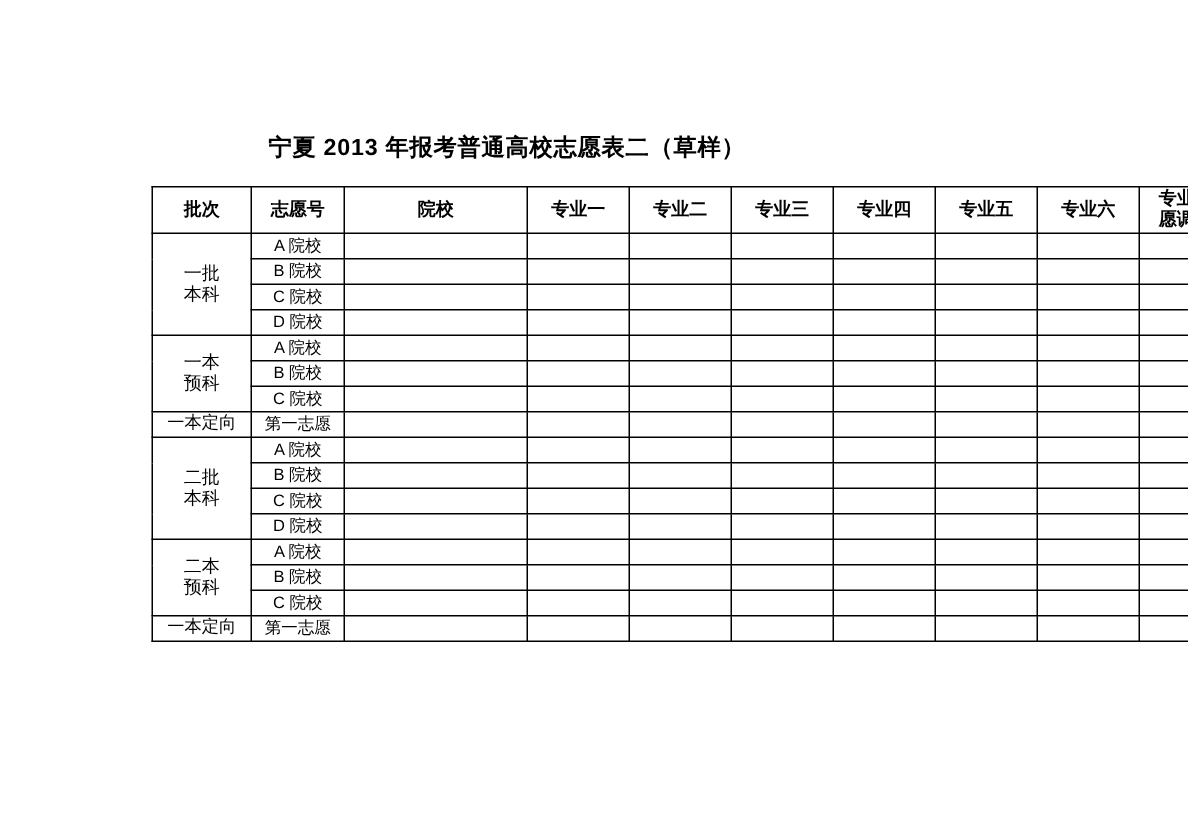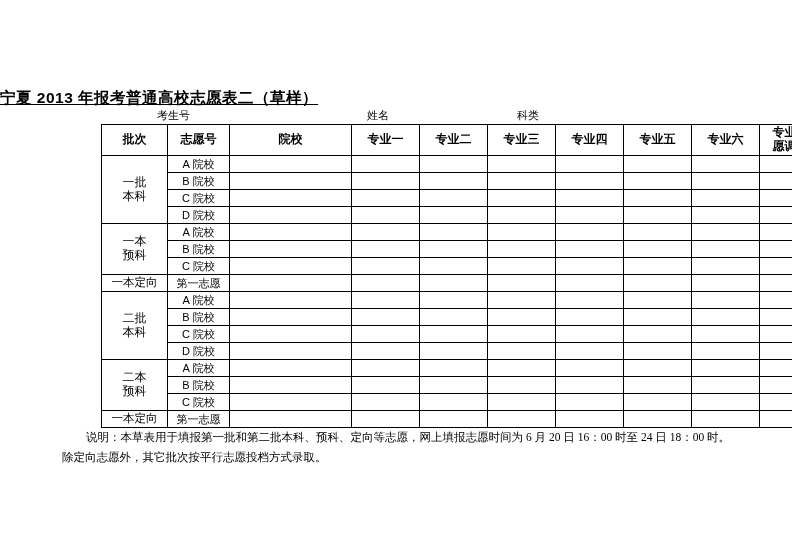--- a/index.html
+++ b/index.html
@@ -20,26 +20,25 @@
     left: 0; top: 0;
     width: 792px;
     height: 560px;
     box-sizing: border-box;
   }
   .title {
     position: absolute;
     left: 0;
     top: 88px;
     width: 676px;
-    text-align: left;
+    text-align: center;
     font-size: 15.5px;
     font-weight: bold;
     letter-spacing: 0.5px;
     font-family: "Liberation Sans", "DejaVu Sans", sans-serif;
-    text-decoration: underline;
   }
   .fields-row {
     position: absolute;
     left: 62px;
     top: 108px;
     width: 668px;
     height: 16px;
     font-size: 11px;
   }
   .fields-row .f {
@@ -111,25 +110,20 @@
     text-indent: 24px;
   }
 </style>
 </head>
 <body>
 
 <div class="page">
 
   <div class="title">宁夏 2013 年报考普通高校志愿表二（草样）</div>
 
-  <div class="fields-row">
-    <span class="f f-kaoshenghao">考生号</span>
-    <span class="f f-xingming">姓名</span>
-    <span class="f f-kelei">科类</span>
-  </div>
 
   <table class="main">
     <colgroup>
       <col style="width:66px">
       <col style="width:62px">
       <col style="width:122px">
       <col style="width:68px">
       <col style="width:68px">
       <col style="width:68px">
       <col style="width:68px">
@@ -351,18 +345,14 @@
         <td class="blank"></td>
         <td class="blank"></td>
         <td class="blank"></td>
         <td class="blank"></td>
         <td class="blank"></td>
         <td class="blank"></td>
       </tr>
     </tbody>
   </table>
 
-  <div class="note">
-    <p class="indent">说明：本草表用于填报第一批和第二批本科、预科、定向等志愿，网上填报志愿时间为 6 月 20 日 16：00 时至 24 日 18：00 时。</p>
-    <p>除定向志愿外，其它批次按平行志愿投档方式录取。</p>
-  </div>
 
 </div>
 
 </body></html>

